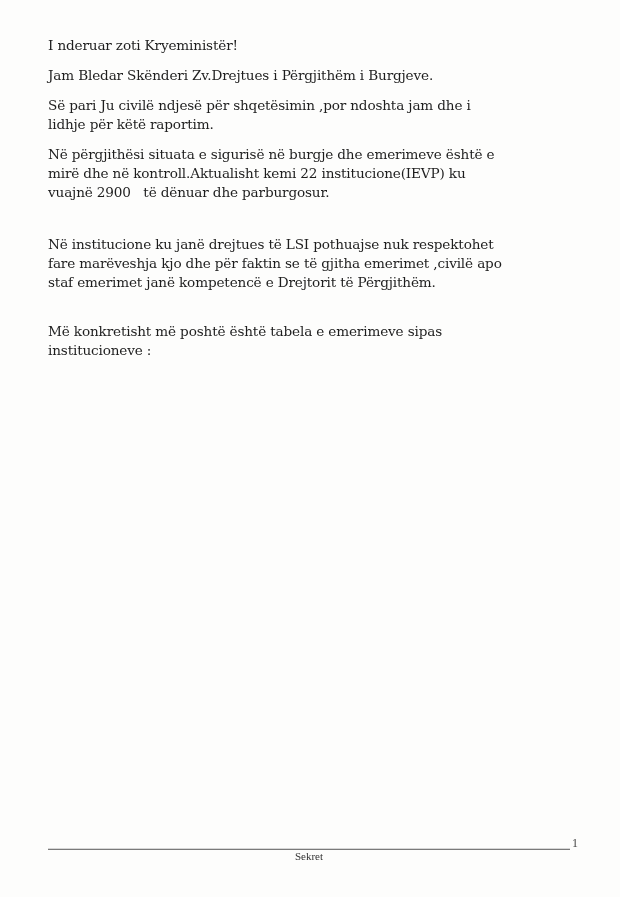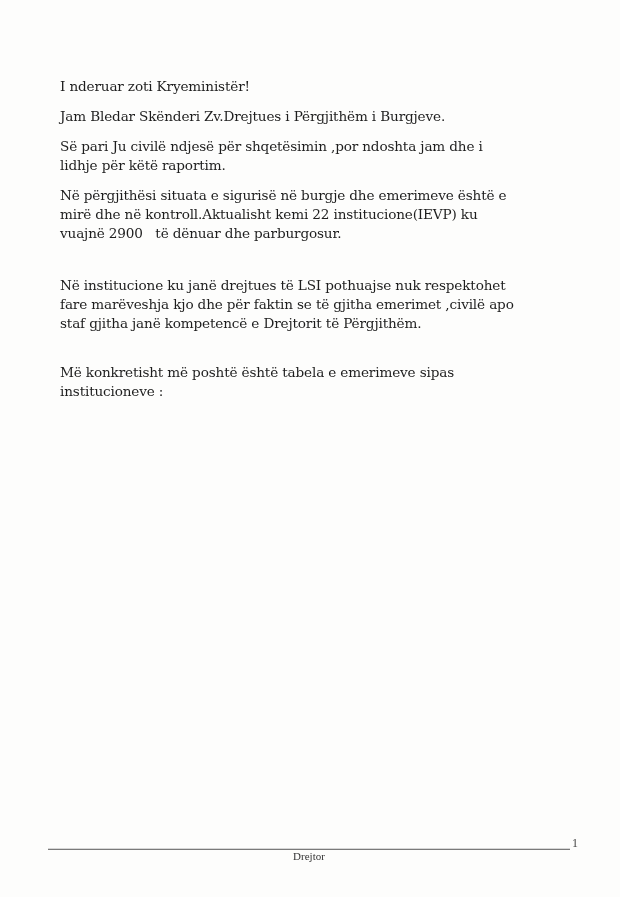--- a/index.html
+++ b/index.html
@@ -15,28 +15,27 @@
       background: #fdfdfc;
     }
     .page {
       position: absolute;
       left: 0; top: 0;
       width: 620px;
       height: 897px;
     }
     .body-text {
       position: absolute;
-      left: 60px;
+      left: 48px;
       top: 36px;
       width: 540px;
       font-family: "DejaVu Serif", serif;
       font-size: 13.6px;
       color: #1e1e1e;
       letter-spacing: -0.15px;
-      margin-top: 41px;
     }
     .para {
       margin: 0;
       padding: 0;
     }
     .line {
       display: block;
       height: 19px;
       line-height: 19px;
       white-space: pre;
@@ -111,28 +110,28 @@
     </div>
     <div class="gap"></div>
 
     <div class="gap"></div>
 
     <div class="gap"></div>
 
     <div class="para">
       <span class="line">Në institucione ku janë drejtues të LSI pothuajse nuk respektohet</span>
       <span class="line">fare marëveshja kjo dhe për faktin se të gjitha emerimet ,civilë apo</span>
-      <span class="line">staf gjitha janë kompetencë e Drejtorit të Përgjithëm.</span>
+      <span class="line">staf emerimet janë kompetencë e Drejtorit të Përgjithëm.</span>
     </div>
     <div class="gap-large"></div>
 
     <div class="para">
       <span class="line">Më konkretisht më poshtë është tabela e emerimeve sipas</span>
       <span class="line">institucioneve :</span>
     </div>
   </div>
 
   <div class="footer">
     <div class="footer-rule"></div>
     <span class="page-number">1</span>
-    <div class="footer-label">Drejtor</div>
+    <div class="footer-label">Sekret</div>
   </div>
 </div>
 
 </body></html>

